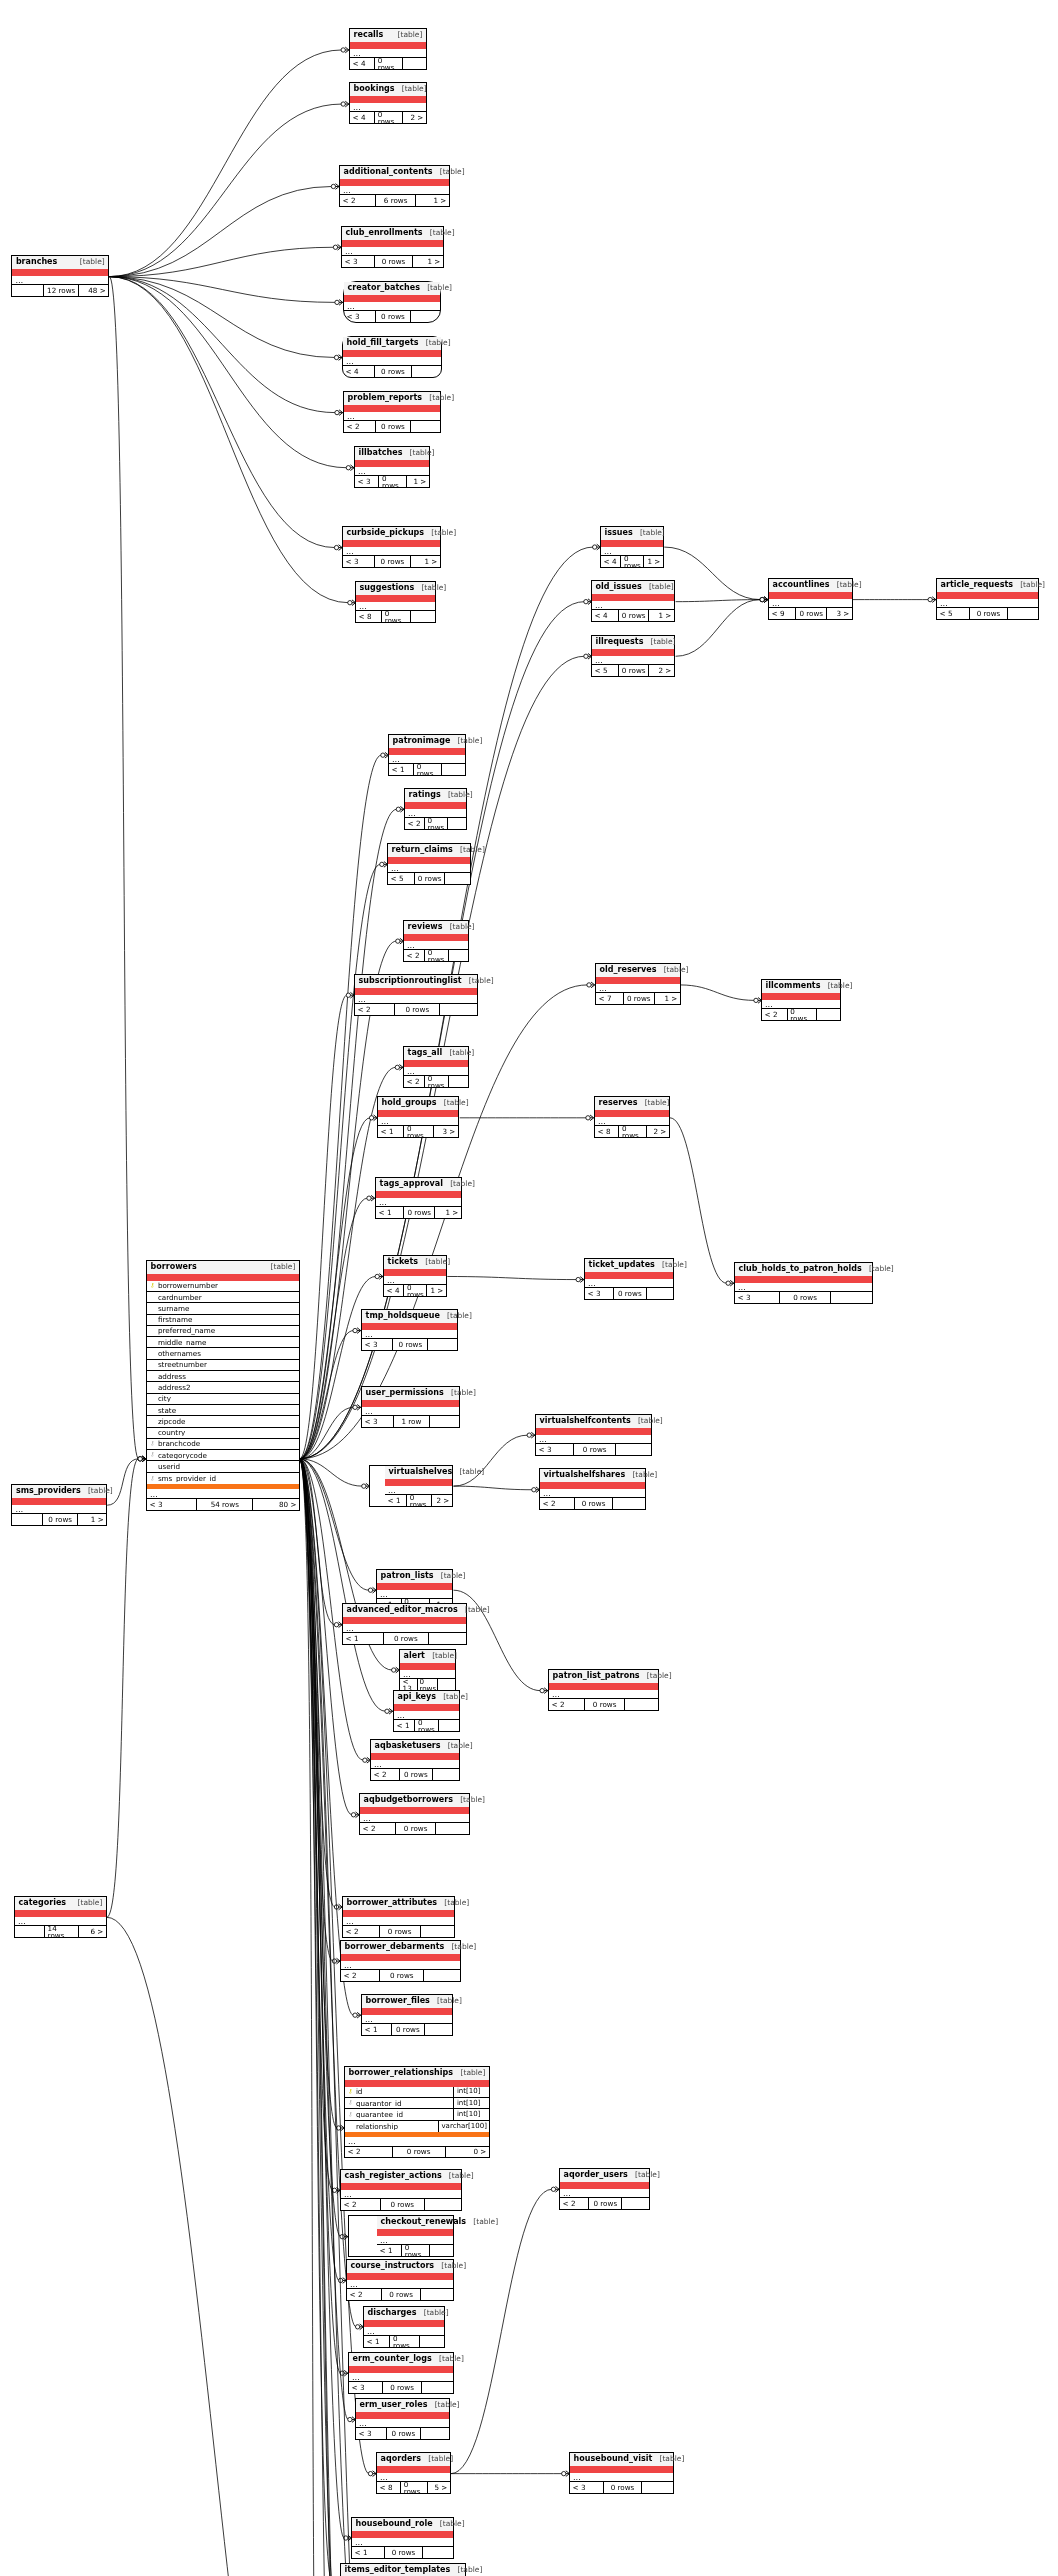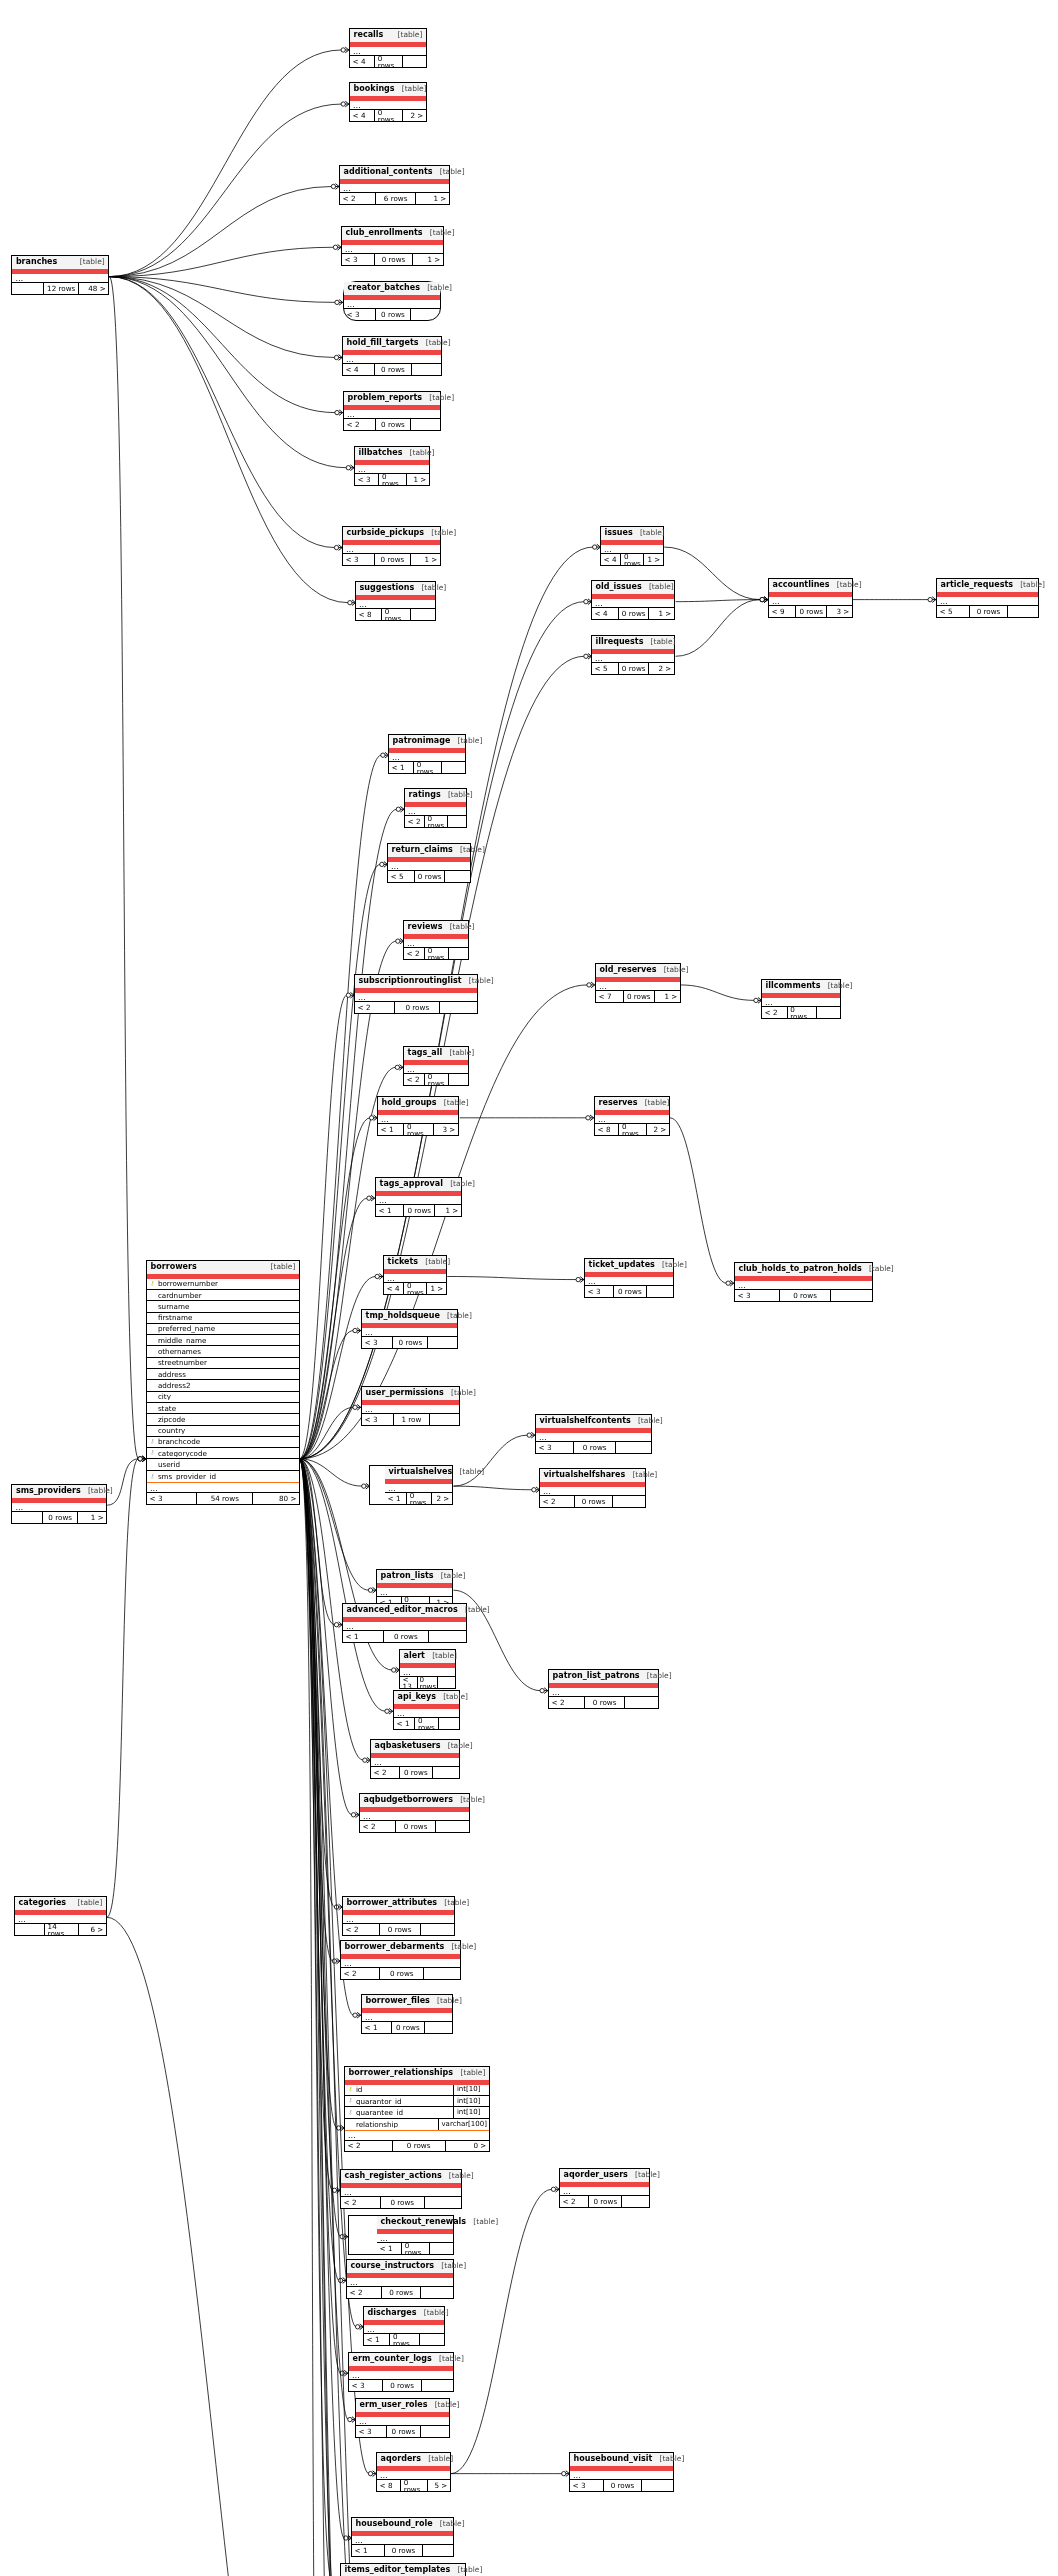--- a/index.html
+++ b/index.html
@@ -33,21 +33,21 @@
     box-sizing: border-box;
     font-size: 8px;
     line-height: 1;
     z-index: 5;
   }
   .node .title {
     display: flex;
     align-items: center;
     justify-content: space-between;
     background: #f4f4f4;
-    border-bottom: 5px solid #ef4444;
+    border-bottom: 7px solid #ef4444;
     padding: 2.1px 3.6px 2.6px 3.6px;
     white-space: nowrap;
   }
   .node .tname {
     font-weight: bold;
     font-size: 8px;
     color: #000;
   }
   .node .ttype {
     font-size: 7.5px;
@@ -57,21 +57,21 @@
   .node .ellipsis {
     border-bottom: 1px solid #000;
     padding: 1.5px 3.1px 3.1px 3.1px;
     height: 9.8px;
     box-sizing: border-box;
     color: #000;
     font-size: 7.7px;
     letter-spacing: 0.5px;
   }
   .node .cols {
-    border-bottom: 1px solid #f97316;
+    border-bottom: 5px solid #f97316;
   }
   .node .col {
     display: flex;
     align-items: center;
     border-bottom: 0.5px solid #000;
     height: 11.3px;
     box-sizing: border-box;
     padding: 0 2.1px;
     white-space: nowrap;
   }
@@ -596,21 +596,21 @@
           <span class="tname">creator_batches</span>
           <span class="ttype">[table]</span>
         </div>
         <div class="ellipsis">…</div>
         <div class="footer">
           <span class="fcell f-left">&lt; 3</span>
           <span class="fcell f-mid">0 rows</span>
           <span class="fcell f-right"></span>
         </div>
       </div>
-      <div class="node" style="left: 342px; top: 336px; width: 100px;">
+      <div class="node" style="left: 342px; top: 336px; width: 100px; border-radius: 9px;">
         <div class="title">
           <span class="tname">hold_fill_targets</span>
           <span class="ttype">[table]</span>
         </div>
         <div class="ellipsis">…</div>
         <div class="footer">
           <span class="fcell f-left">&lt; 4</span>
           <span class="fcell f-mid">0 rows</span>
           <span class="fcell f-right"></span>
         </div>

